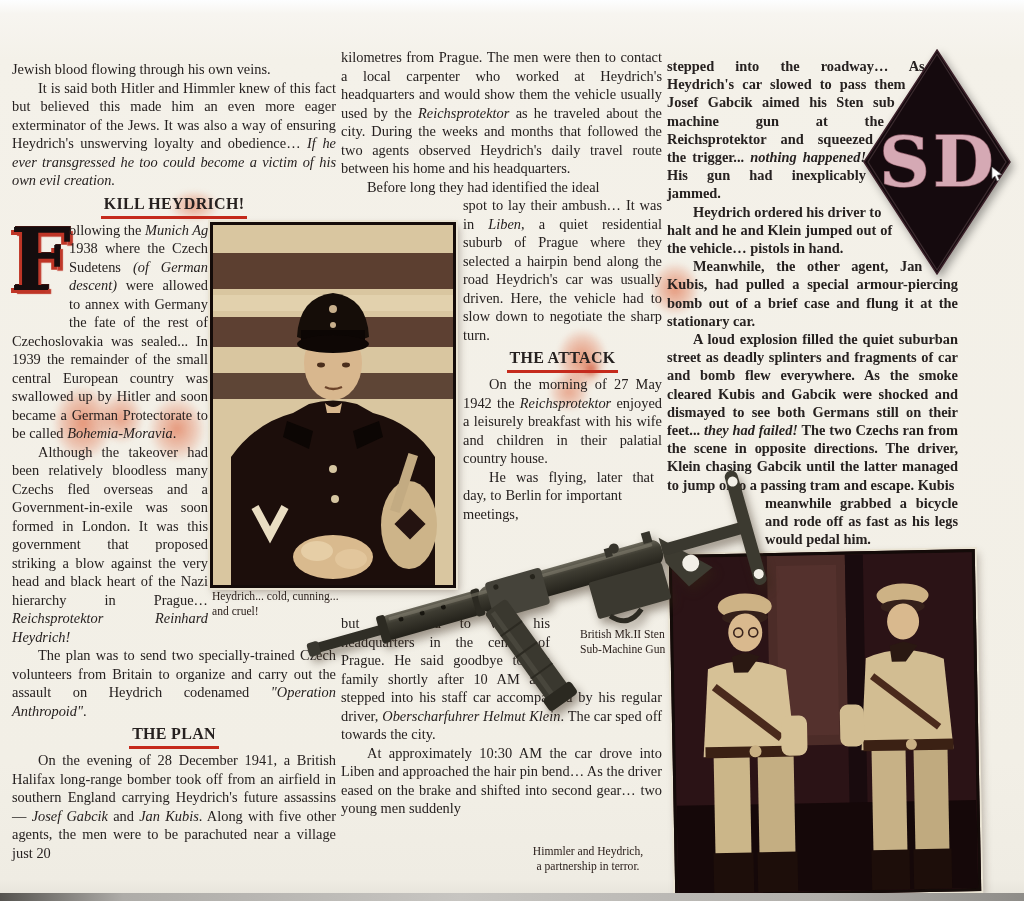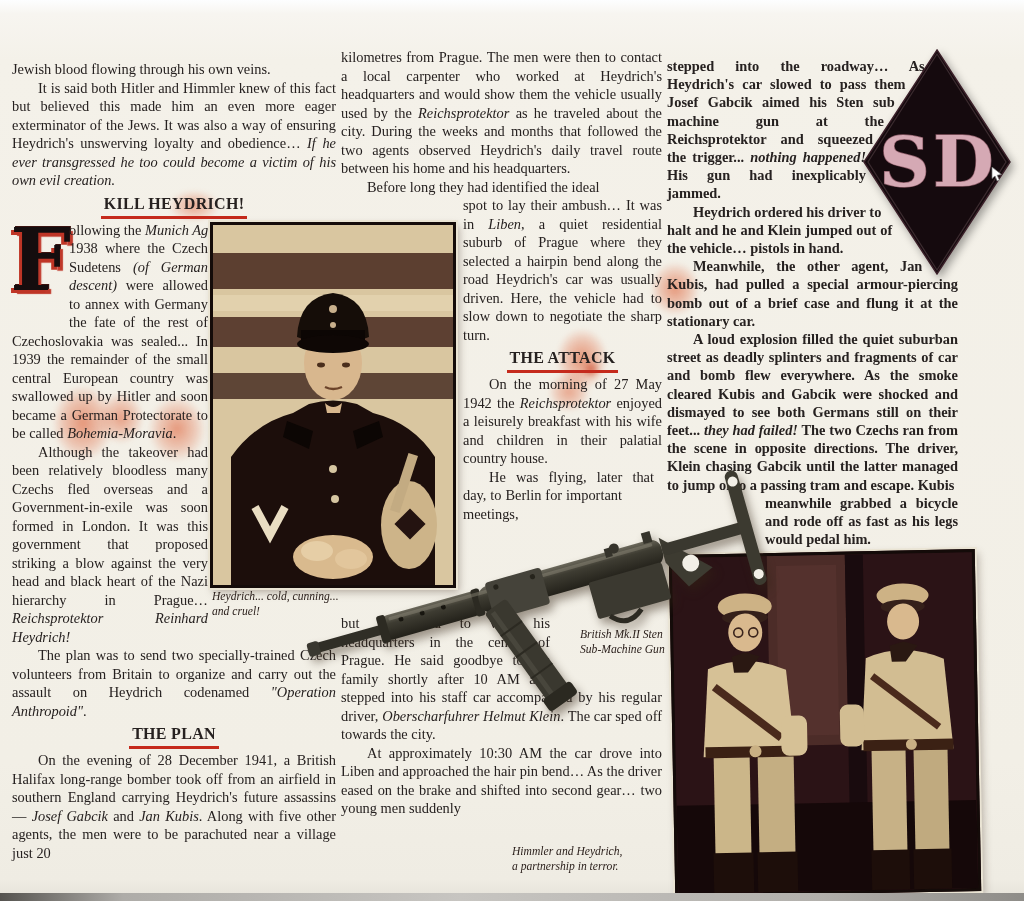--- a/index.html
+++ b/index.html
@@ -31,24 +31,24 @@
   #sp-sd{width:92px;height:214px;shape-outside:polygon(100% 0%,52% 16%,2% 52%,52% 88%,100% 100%);shape-margin:6px;}
   
   .stain{position:absolute;border-radius:50%;z-index:1;filter:blur(2px);}
   
   .photo{position:absolute;z-index:3;box-sizing:border-box;border:3px solid #140b09;box-shadow:0 0 0 2px #eae4d4,3px 4px 8px rgba(60,40,25,.35);}
   #heydrich-photo{left:210px;top:222px;width:246px;height:366px;background:#d9c6a0;}
   #himmler-photo{left:672px;top:552px;width:306px;height:342px;background:#2a1216;transform:rotate(-1.1deg);}
   #sten-gun{position:absolute;left:296px;top:468px;width:480px;height:245px;z-index:4;filter:drop-shadow(4px 6px 5px rgba(50,35,20,.45));}
   #sd-patch{position:absolute;left:862px;top:48px;width:150px;height:228px;z-index:3;filter:drop-shadow(3px 4px 4px rgba(0,0,0,.35));}
   #cursor{position:absolute;left:991px;top:167px;z-index:10;}
-  .cap{position:absolute;font-style:italic;font-size:11.6px;line-height:14.5px;color:#2c211d;z-index:3;}
+  .cap{position:absolute;font-size:11.6px;line-height:14.5px;color:#2c211d;z-index:3;}
   #cap-heydrich{left:212px;top:590px;width:138px;text-align:left;}
   #cap-sten{left:580px;top:620px;width:122px;text-align:left;margin-top:8px;}
-  #cap-himmler{left:512px;top:845px;width:152px;text-align:left;}
+  #cap-himmler{left:512px;top:845px;width:152px;text-align:center;}
   #bottom-strip{position:absolute;left:0;bottom:0;width:1024px;height:8px;z-index:6;
     background:linear-gradient(90deg,#55534f,#aeaca8 12%,#c7c5c1 45%,#b2b0ac 80%,#8e8c88);}
 </style>
 </head>
 <body>
 
 <div class="stain" style="left:52px;top:385px;width:62px;height:76px;background:radial-gradient(closest-side,rgba(221,95,53,.62),rgba(221,95,53,.30) 62%,transparent)"></div>
 <div class="stain" style="left:98px;top:392px;width:46px;height:52px;background:radial-gradient(closest-side,rgba(221,95,53,.55),rgba(221,95,53,.26) 60%,transparent)"></div>
 <div class="stain" style="left:148px;top:396px;width:58px;height:66px;background:radial-gradient(closest-side,rgba(221,95,53,.6),rgba(221,95,53,.28) 60%,transparent)"></div>
 <div class="stain" style="left:168px;top:190px;width:52px;height:32px;background:radial-gradient(closest-side,rgba(221,95,53,.5),rgba(221,95,53,.22) 60%,transparent)"></div>

